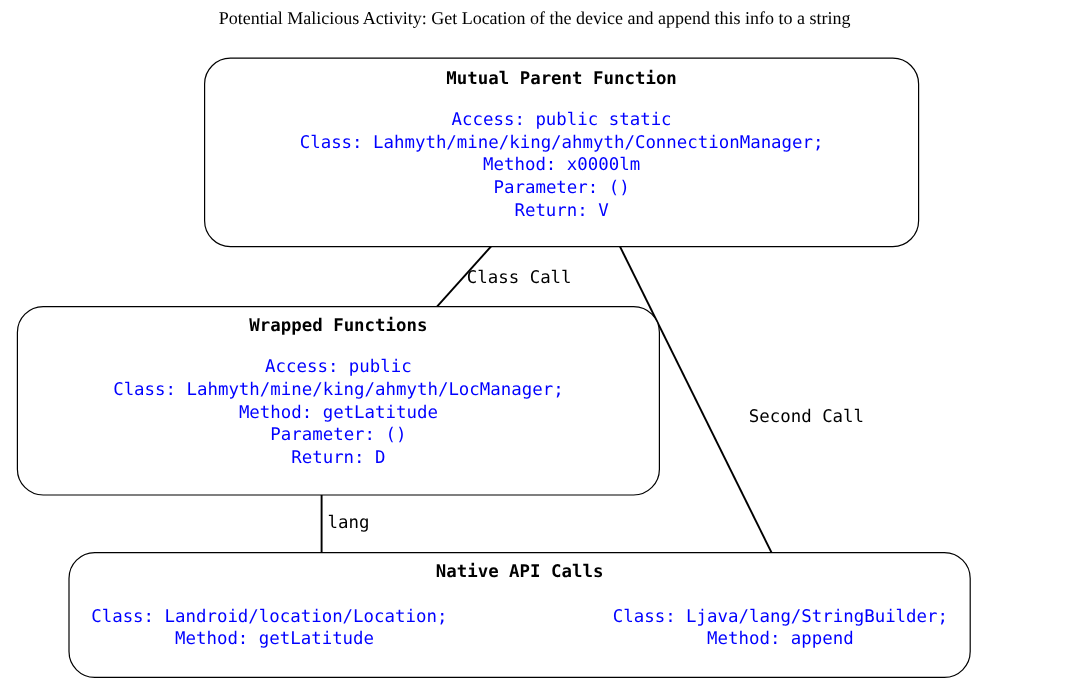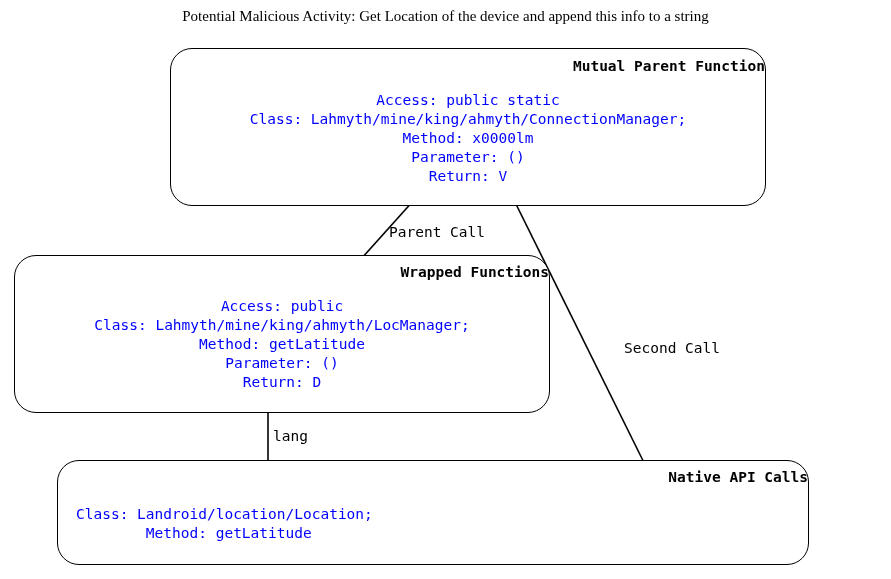--- a/index.html
+++ b/index.html
@@ -27,21 +27,21 @@
     white-space: pre;
   }
   .node {
     position: absolute;
     border: 1.6px solid #000000;
     border-radius: 22px;
     background: #ffffff;
     box-sizing: border-box;
   }
   .node-title {
-    text-align: right;
+    text-align: center;
     font-family: "DejaVu Sans Mono", "Liberation Mono", monospace;
     font-size: 14.5px;
     font-weight: bold;
     color: #000000;
     white-space: pre;
   }
   .node-body {
     font-family: "DejaVu Sans Mono", "Liberation Mono", monospace;
     font-size: 14.5px;
     color: #0000ff;
@@ -136,20 +136,22 @@
 Method: getLatitude
 Parameter: ()
 Return: D</div>
   </div>
 
   <div class="node" id="node-native">
     <div class="node-title">Native API Calls</div>
     <div class="node-body split-body">
       <div class="split-col">Class: Landroid/location/Location;
         Method: getLatitude</div>
+      <div class="split-col">Class: Ljava/lang/StringBuilder;
+         Method: append</div>
     </div>
   </div>
 
-  <div class="edge-label" id="label-first">Parent Call</div>
+  <div class="edge-label" id="label-first">Class Call</div>
   <div class="edge-label" id="label-second">Second Call</div>
   <div class="edge-label" id="label-calls">lang</div>
 
 </div>
 
 </body></html>

